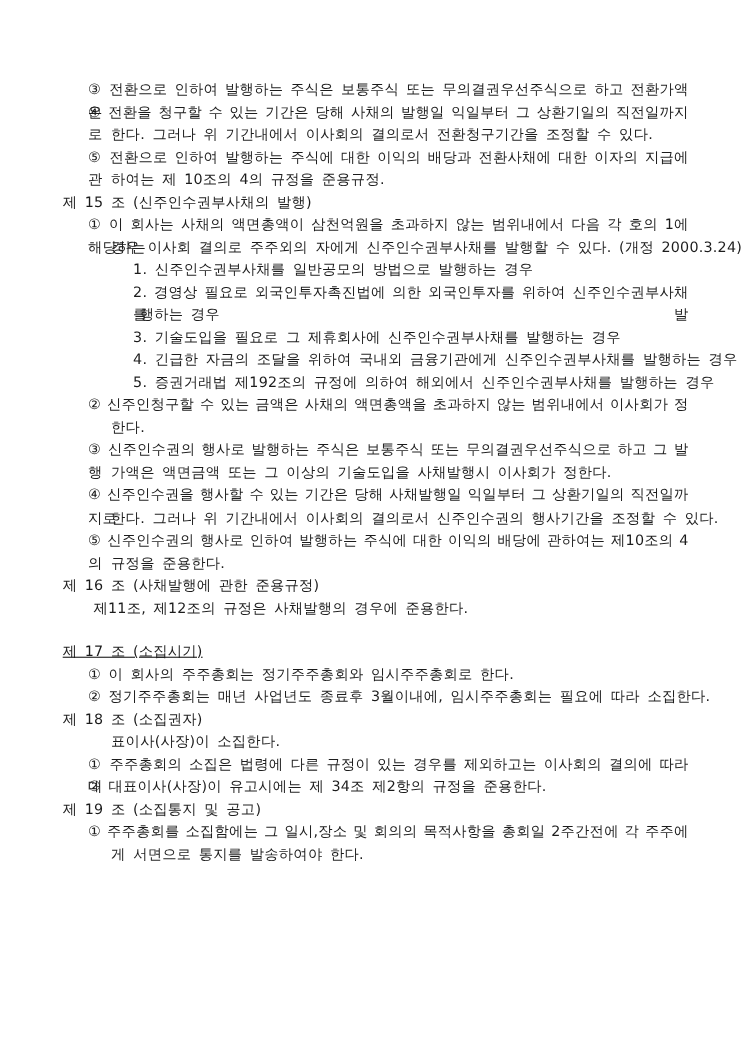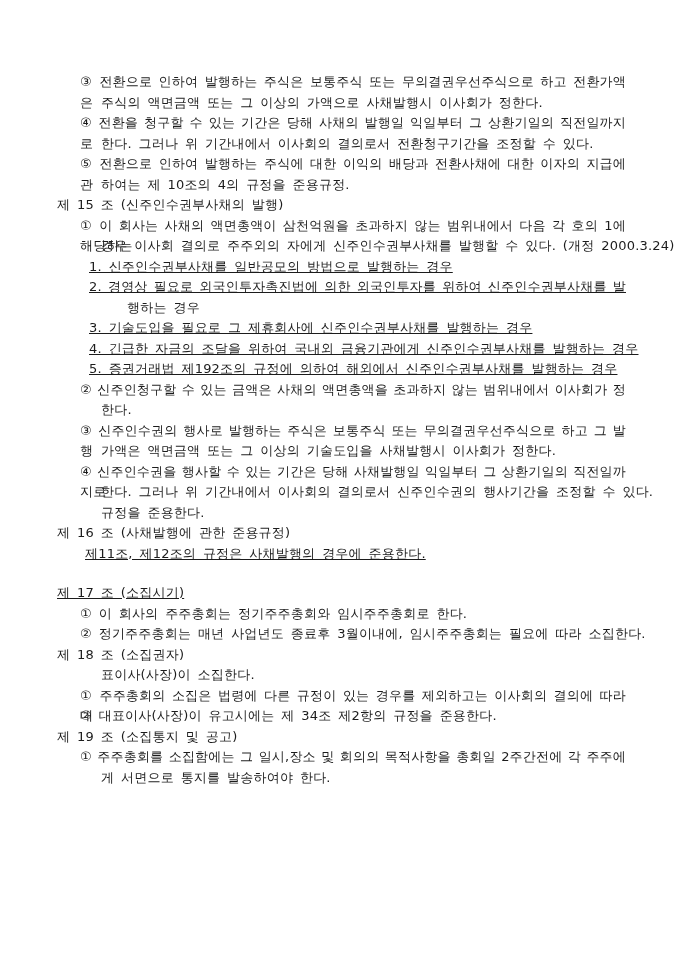--- a/index.html
+++ b/index.html
@@ -25,61 +25,61 @@
     font-size: 13px;
     line-height: 20.5px;
     height: 20.5px;
     white-space: pre;
     word-spacing: 2.5px;
     letter-spacing: 0.2px;
     overflow: visible;
   }
   
   .ind-article   { margin-left: 0; }
-  .ind-body      { margin-left: 28px; text-decoration: underline; }
+  .ind-body      { margin-left: 28px; }
   .ind-item      { margin-left: 23px; }
   .ind-item-cont { margin-left: 44px; }
-  .ind-sub       { margin-left: 32px; text-decoration: underline; }
+  .ind-sub       { margin-left: 64px; }
   .ind-sub-cont  { margin-left: 70px; }
   
   .just {
     white-space: normal;
     text-align: justify;
     text-align-last: justify;
     word-spacing: 1px;
   }
   
   .gap-before-chapter { margin-top: 27px; }
   .gap-after-chapter  { margin-top: 19px; text-decoration: underline; }
 </style>
 </head>
 <body>
 
 <div class="page">
     <div class="line ind-item just">③ 전환으로 인하여 발행하는 주식은 보통주식 또는 무의결권우선주식으로 하고 전환가액은</div>
-    <div class="line ind-item-cont">주식의 액면금액 또는 그 이상의 가액으로 사채발행시 이사회가 정한다.</div>
     <div class="line ind-item just">④ 전환을 청구할 수 있는 기간은 당해 사채의 발행일 익일부터 그 상환기일의 직전일까지로</div>
     <div class="line ind-item-cont">한다. 그러나 위 기간내에서 이사회의 결의로서 전환청구기간을 조정할 수 있다.</div>
     <div class="line ind-item just">⑤ 전환으로 인하여 발행하는 주식에 대한 이익의 배당과 전환사채에 대한 이자의 지급에 관</div>
     <div class="line ind-item-cont">하여는 제 10조의 4의 규정을 준용규정.</div>
     <div class="line ind-article">제 15 조 (신주인수권부사채의 발행)</div>
     <div class="line ind-item just">① 이 회사는 사채의 액면총액이 삼천억원을 초과하지 않는 범위내에서 다음 각 호의 1에 해당하는</div>
     <div class="line ind-item-cont">경우 이사회 결의로 주주외의 자에게 신주인수권부사채를 발행할 수 있다. (개정 2000.3.24)</div>
     <div class="line ind-sub">1. 신주인수권부사채를 일반공모의 방법으로 발행하는 경우</div>
     <div class="line ind-sub just">2. 경영상 필요로 외국인투자촉진법에 의한 외국인투자를 위하여 신주인수권부사채를 발</div>
     <div class="line ind-sub-cont">행하는 경우</div>
     <div class="line ind-sub">3. 기술도입을 필요로 그 제휴회사에 신주인수권부사채를 발행하는 경우</div>
     <div class="line ind-sub">4. 긴급한 자금의 조달을 위하여 국내외 금융기관에게 신주인수권부사채를 발행하는 경우</div>
     <div class="line ind-sub">5. 증권거래법 제192조의 규정에 의하여 해외에서 신주인수권부사채를 발행하는 경우</div>
     <div class="line ind-item just">② 신주인청구할 수 있는 금액은 사채의 액면총액을 초과하지 않는 범위내에서 이사회가 정</div>
     <div class="line ind-item-cont">한다.</div>
     <div class="line ind-item just">③ 신주인수권의 행사로 발행하는 주식은 보통주식 또는 무의결권우선주식으로 하고 그 발행</div>
     <div class="line ind-item-cont">가액은 액면금액 또는 그 이상의 기술도입을 사채발행시 이사회가 정한다.</div>
     <div class="line ind-item just">④ 신주인수권을 행사할 수 있는 기간은 당해 사채발행일 익일부터 그 상환기일의 직전일까지로</div>
     <div class="line ind-item-cont">한다. 그러나 위 기간내에서 이사회의 결의로서 신주인수권의 행사기간을 조정할 수 있다.</div>
+    <div class="line ind-item just">⑤ 신주인수권의 행사로 인하여 발행하는 주식에 대한 이익의 배당에 관하여는 제10조의 4의</div>
     <div class="line ind-item-cont">규정을 준용한다.</div>
     <div class="line ind-article">제 16 조 (사채발행에 관한 준용규정)</div>
     <div class="line ind-body">제11조, 제12조의 규정은 사채발행의 경우에 준용한다.</div>
     <div class="line ind-article gap-after-chapter">제 17 조 (소집시기)</div>
     <div class="line ind-item">① 이 회사의 주주총회는 정기주주총회와 임시주주총회로 한다.</div>
     <div class="line ind-item">② 정기주주총회는 매년 사업년도 종료후 3월이내에, 임시주주총회는 필요에 따라 소집한다.</div>
     <div class="line ind-article">제 18 조 (소집권자)</div>
     <div class="line ind-item-cont">표이사(사장)이 소집한다.</div>
     <div class="line ind-item just">① 주주총회의 소집은 법령에 다른 규정이 있는 경우를 제외하고는 이사회의 결의에 따라 대</div>
     <div class="line ind-item">② 대표이사(사장)이 유고시에는 제 34조 제2항의 규정을 준용한다.</div>

